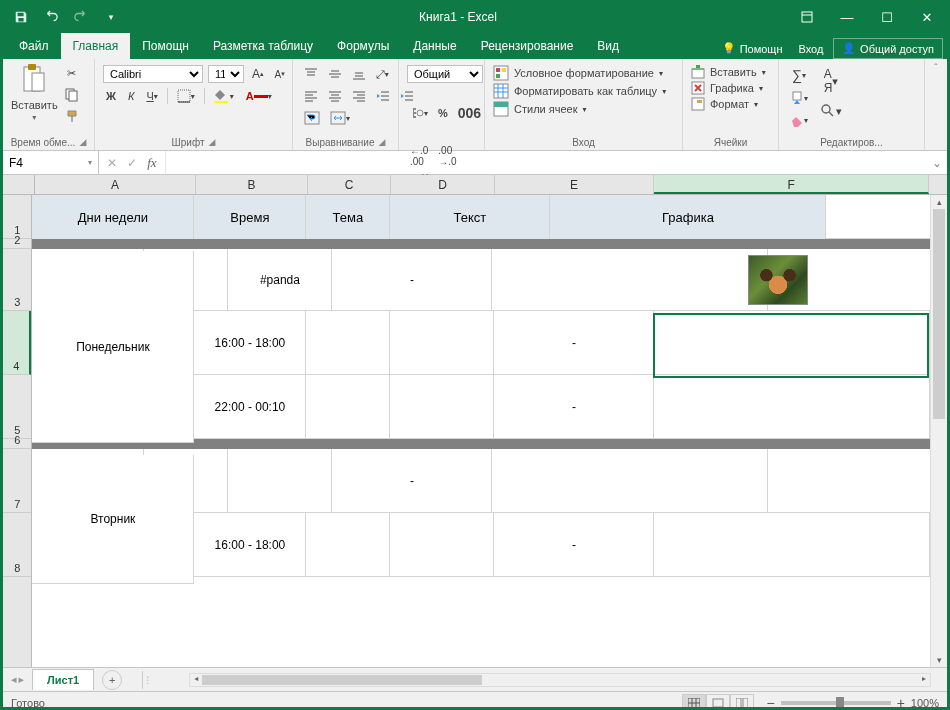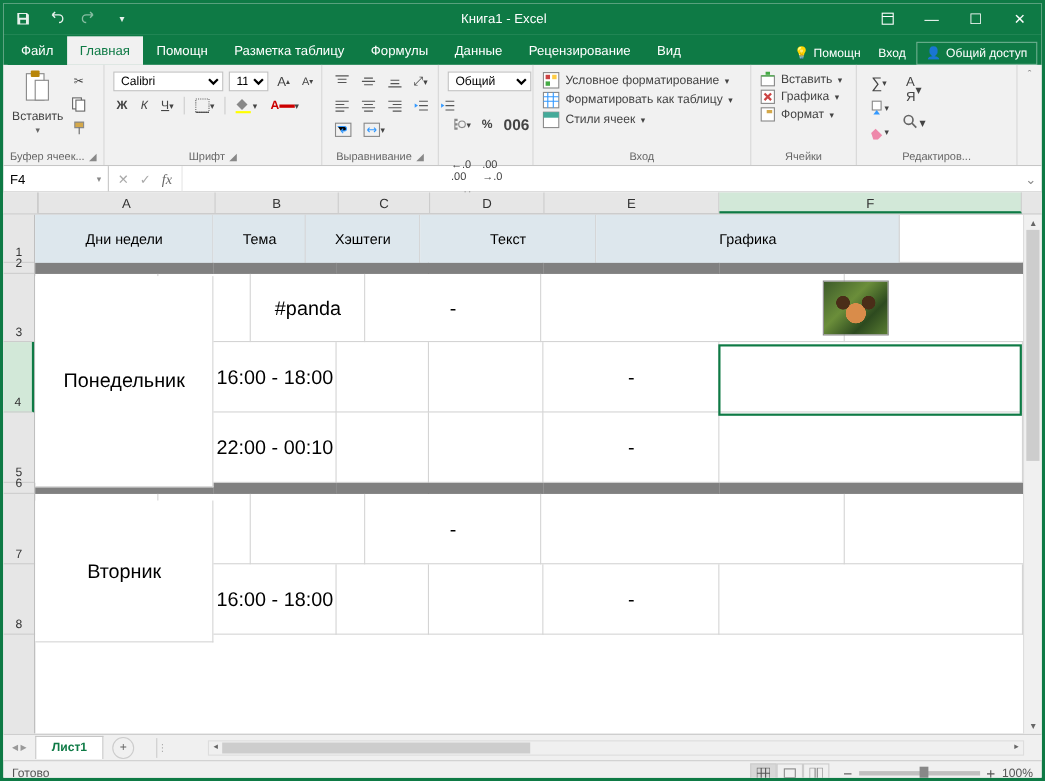--- a/index.html
+++ b/index.html
@@ -48,21 +48,21 @@
 .colheaders .ch.sel { background: #d2e8d8; border-bottom: 2px solid #0e7a45; }
 .colheaders .scrollspace { width: 18px; background: #e6e6e6; }
 
 .gridbody { flex: 1; display: flex; overflow: hidden; }
 .rowheaders { width: 32px; background: #e6e6e6; border-right: 1px solid #bbb; font-size: 11px; color: #333; }
 .rowheaders .rh { border-bottom: 1px solid #ccc; text-align: center; display: flex; align-items: flex-end; justify-content: center; padding-bottom: 2px; }
 .rowheaders .rh.sel { background: #d2e8d8; border-right: 2px solid #0e7a45; }
 
 .cells { position: relative; flex: 1; }
 .row { display: flex; border-bottom: 1px solid #d4d4d4; }
-.cell { border-right: 1px solid #d4d4d4; font-size: 18px; display: flex; align-items: center; justify-content: center; overflow: hidden; }
+.cell { border-right: 1px solid #d4d4d4; font-size: 12px; display: flex; align-items: center; justify-content: center; overflow: hidden; }
 .row.hdr .cell { background: #dde7ed; font-size: 13px; }
 .row.sep .cell { background: #808080; border-right-color: #808080; }
 .cellA { width: 162px; } .cellB { width: 112px; } .cellC { width: 84px; } .cellD { width: 104px; } .cellE { width: 160px; } .cellF { width: 276px; }
 
 .selbox { position: absolute; border: 2px solid #0e7a45; pointer-events: none; }
 .vscroll { width: 18px; background: #f0f0f0; border-left: 1px solid #ddd; position: relative; }
 .vscroll .thumb { position: absolute; left: 2px; right: 2px; top: 14px; height: 210px; background: #cdcdcd; }
 .vscroll .arr { position: absolute; left: 0; right: 0; height: 14px; text-align: center; font-size: 9px; color: #666; line-height: 14px; }
 
 
@@ -174,21 +174,21 @@
           </div>
         <div class="rbtn">
             <svg width="14" height="14" viewBox="0 0 14 14">
               <path fill="#d4a84a" stroke="#888" d="M3 1h8v5H3z"></path>
               <path stroke="#666" d="M7 6v6"></path>
             </svg>
           </div>
       </div>
     </div>
     <div class="glabel">
-        <span>Буфер ячеек...</span>
+        <span>Время обме...</span>
         <span class="dlg">◢</span>
       </div>
   </div>
 
   <div class="group" style="width:198px">
     <div class="gbody vstack" style="padding:4px 4px;gap:4px">
       <div class="hstack">
         <select style="width:100px"><option>Calibri</option></select>
         <select style="width:36px"><option>11</option></select>
         <div class="rbtn" style="font-size:12px">A<sup style="font-size:7px">▴</sup></div>
@@ -461,22 +461,22 @@
         <div class="rh sel" style="height: 64px;">4</div>
         <div class="rh" style="height: 64px;">5</div>
         <div class="rh" style="height: 10px;">6</div>
         <div class="rh" style="height: 64px;">7</div>
         <div class="rh" style="height: 64px;">8</div>
       </div>
     <div class="cells" id="cellsarea">
 
     <div class="row hdr" style="height: 44px;">
           <div class="cell cellA" style="height: 44px;">Дни недели</div>
+          <div class="cell cellB" style="height: 44px;">Время</div>
           <div class="cell cellC" style="height: 44px;">Тема</div>
-          <div class="cell cellD" style="height: 44px;">Хэштеги</div>
           <div class="cell cellE" style="height: 44px;">Текст</div>
           <div class="cell cellF" style="height: 44px;">Графика</div>
         </div>
         <div class="row sep" style="height: 10px;">
           <div class="cell cellA" style="height: 10px;"></div>
           <div class="cell cellB" style="height: 10px;"></div>
           <div class="cell cellC" style="height: 10px;"></div>
           <div class="cell cellD" style="height: 10px;"></div>
           <div class="cell cellE" style="height: 10px;"></div>
           <div class="cell cellF" style="height: 10px;"></div>

